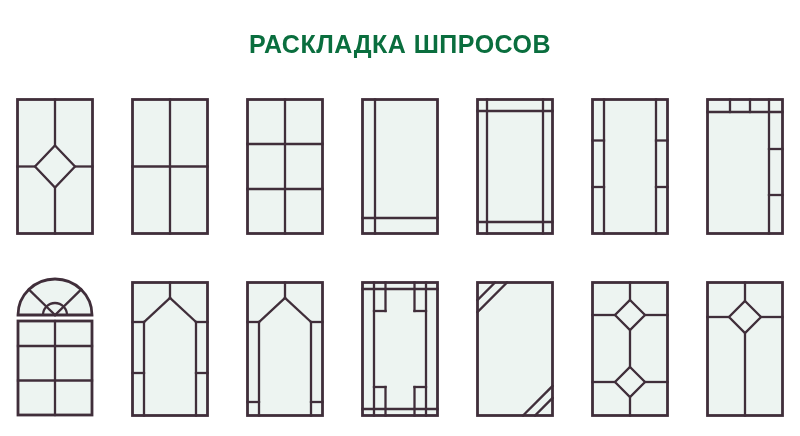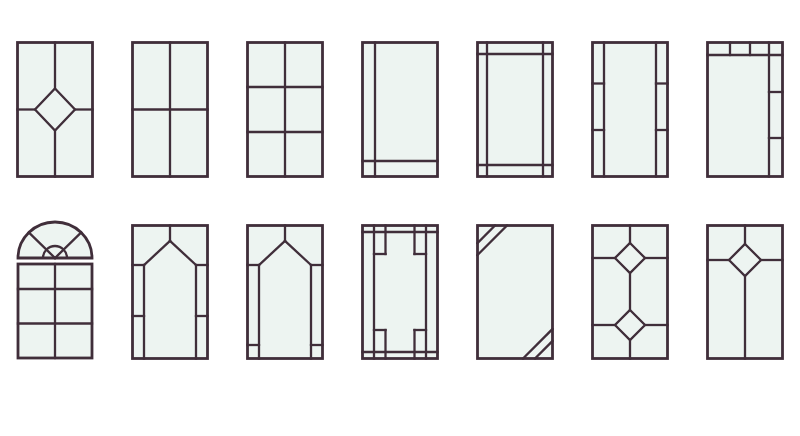--- a/index.html
+++ b/index.html
@@ -22,20 +22,21 @@
   }
   .row.first { margin-top: 41px; }
   .row.second { margin-top: 42px; }
   .cell { display: block; line-height: 0; }
   svg { display: block; }
 </style>
 </head>
 <body style="background: rgb(255, 255, 255);">
 
 <div class="page">
+  <h1 class="title" style="color: rgb(10, 110, 62);">РАСКЛАДКА ШПРОСОВ</h1>
   <div id="windows">
       <div class="row first">
         <div class="cell">
           <svg width="78" height="137" viewBox="0 0 78 137">
             <rect x="1.5" y="1.5" width="75" height="134" fill="#edf4f1" stroke="#402e3a" stroke-width="2.8"></rect>
             <line x1="39" y1="1.5" x2="39" y2="47.5" stroke-linecap="square" fill="none" stroke="#402e3a" stroke-width="2.3"></line>
             <line x1="39" y1="89.5" x2="39" y2="135.5" stroke-linecap="square" fill="none" stroke="#402e3a" stroke-width="2.3"></line>
             <line x1="1.5" y1="68.5" x2="19" y2="68.5" stroke-linecap="square" fill="none" stroke="#402e3a" stroke-width="2.3"></line>
             <line x1="59" y1="68.5" x2="76.5" y2="68.5" stroke-linecap="square" fill="none" stroke="#402e3a" stroke-width="2.3"></line>
             <polygon points="39,47.5 59,68.5 39,89.5 19,68.5" stroke-linejoin="miter" fill="none" stroke="#402e3a" stroke-width="2.3"></polygon>

